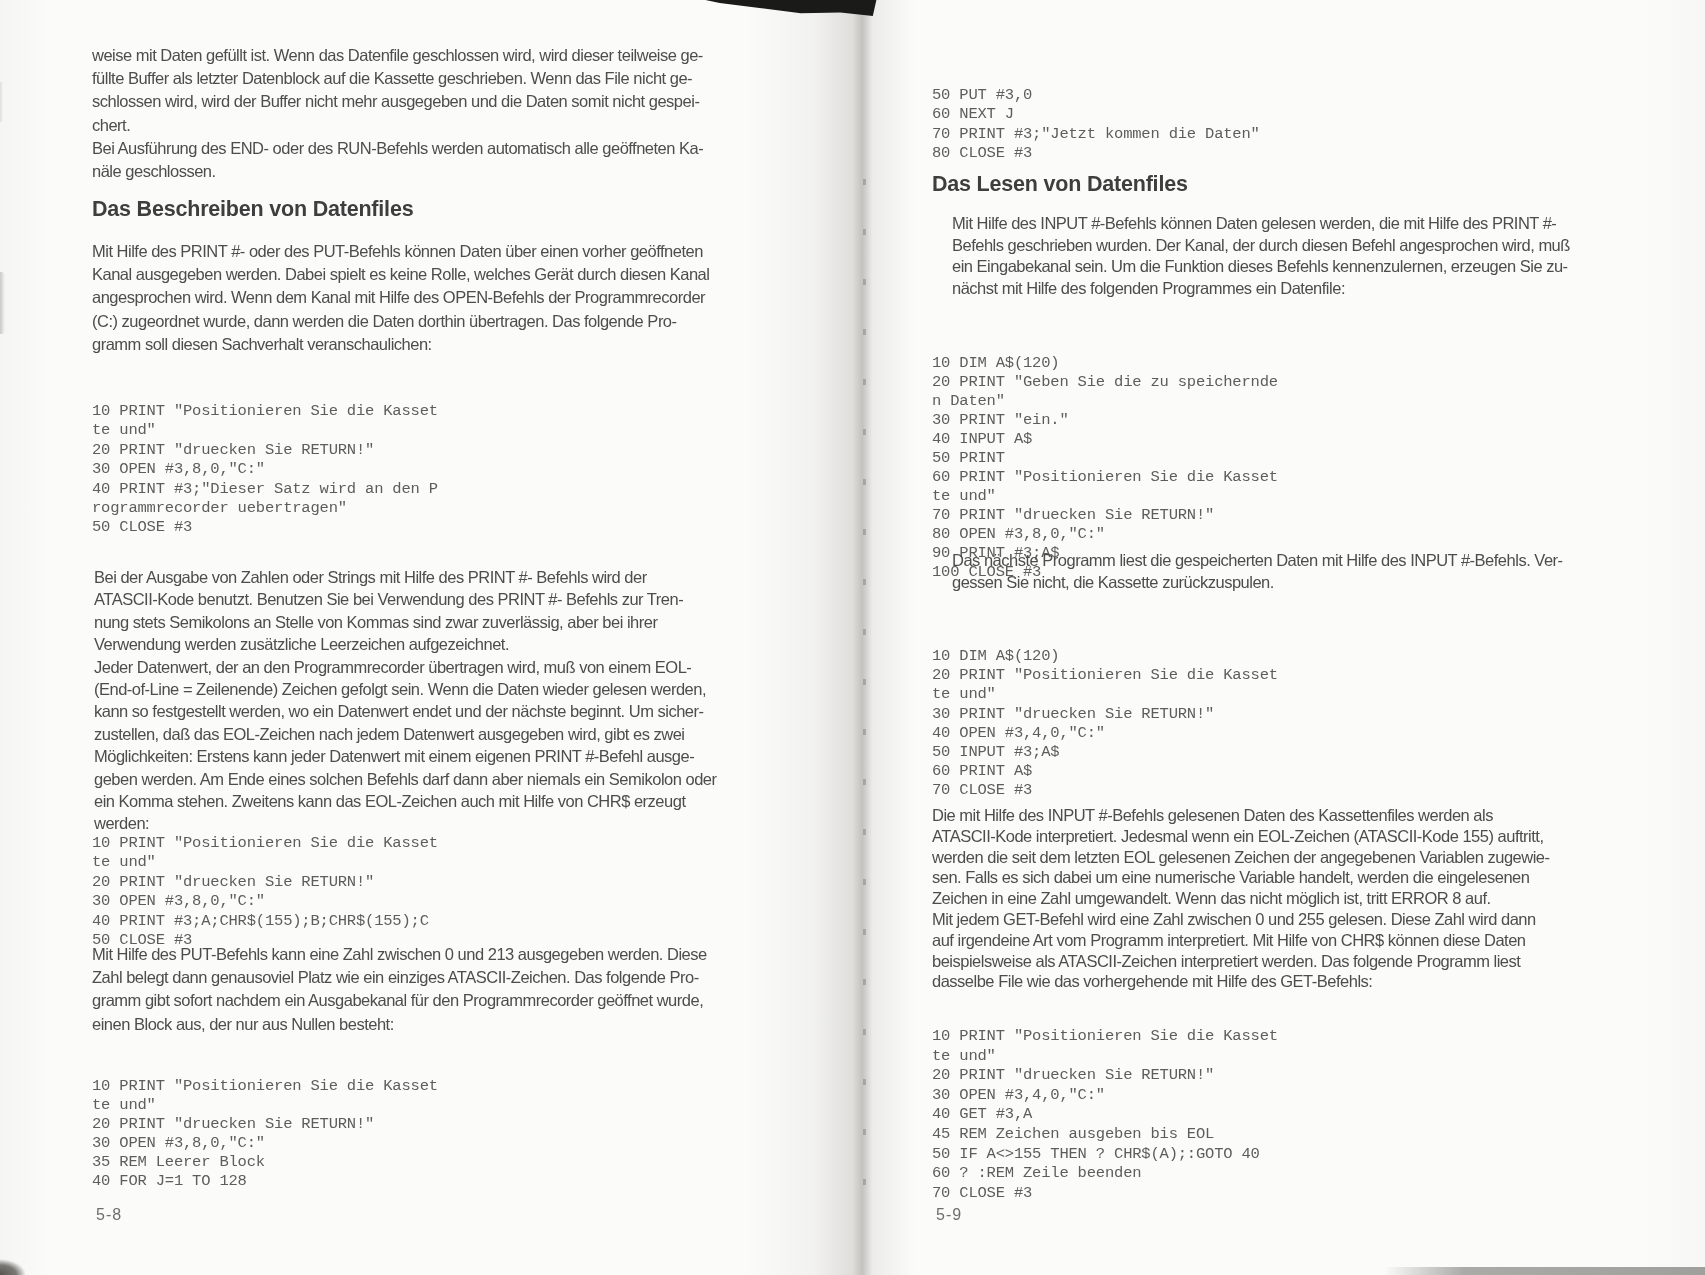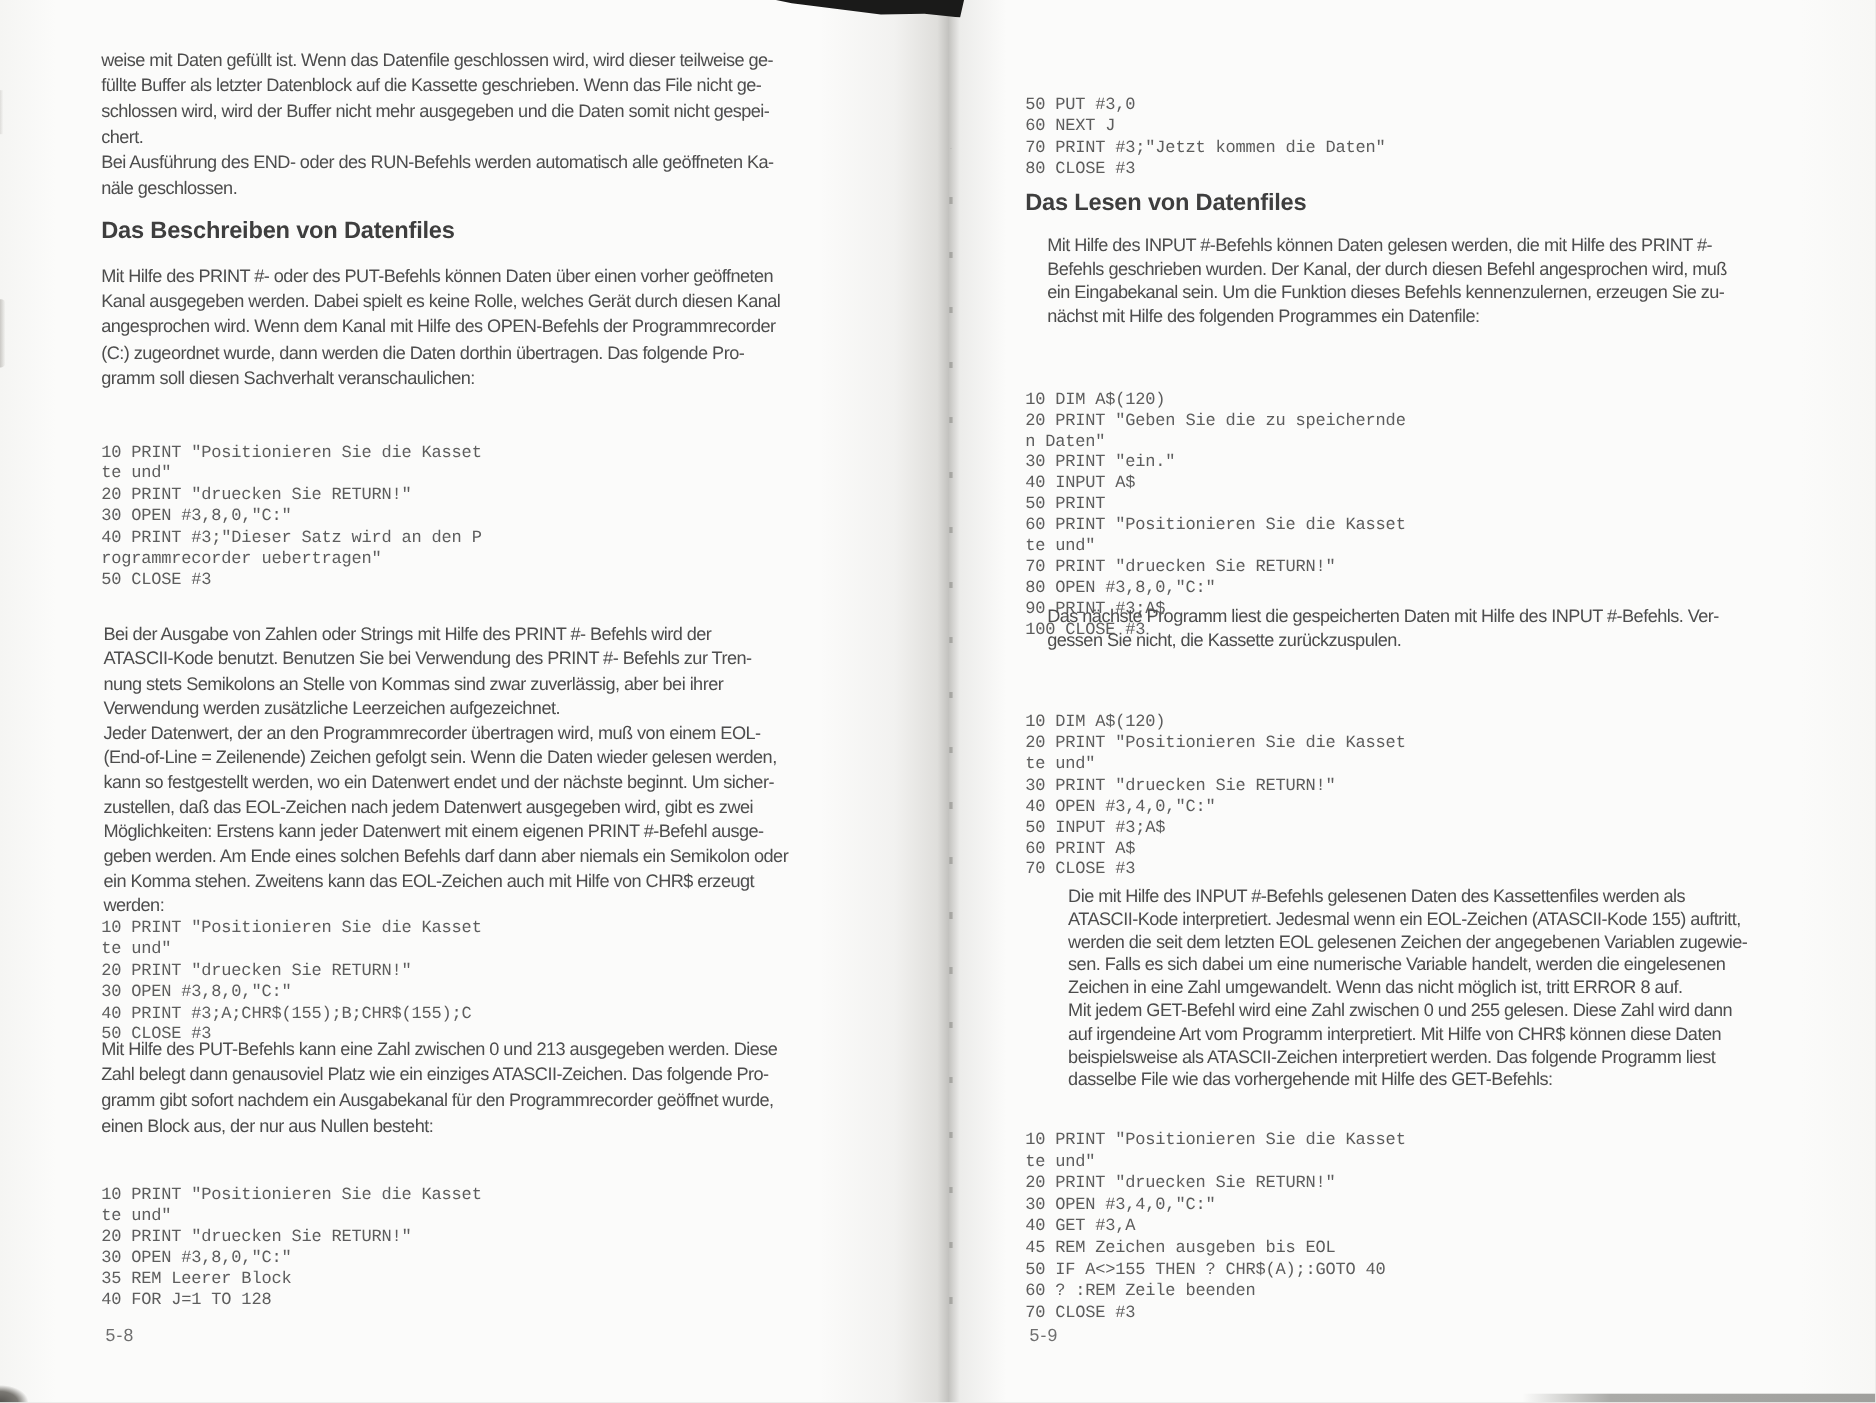--- a/index.html
+++ b/index.html
@@ -11,21 +11,21 @@
   .page { position:absolute; top:0; height:1275px; }
   .page-left  { left:0;   width:860px; }
   .page-right { left:860px; width:845px; }
   .tb { position:absolute; white-space:pre-line; }
   .body-text {
     font-size:16.5px; letter-spacing:-0.5px; line-height:23.2px;
     color:#4d4d4d; width:720px; text-align:left;
   }
   .body-text.tight { line-height:22.4px; }
   .body-text.r { line-height:21.7px;margin-left:20px; }
-  .body-text.r2 { line-height:20.8px;margin-left:39px; }
+  .body-text.r2 { line-height:20.8px; }
   .code-text {
     font-family:"Liberation Mono","DejaVu Sans Mono",monospace;
     font-size:15.5px; letter-spacing:-0.2px; line-height:19.3px;
     color:#5d5d5d; width:720px;margin-top:28px;
   }
   .heading { font-size:21.5px; font-weight:bold; letter-spacing:-0.2px; color:#3e3e3e;text-align:right; }
   .pagenum { font-size:16px; color:#6e6e6e; letter-spacing:1px; width:700px; }
 
   
   #b-intro      { top:44px;  left:92px; }

